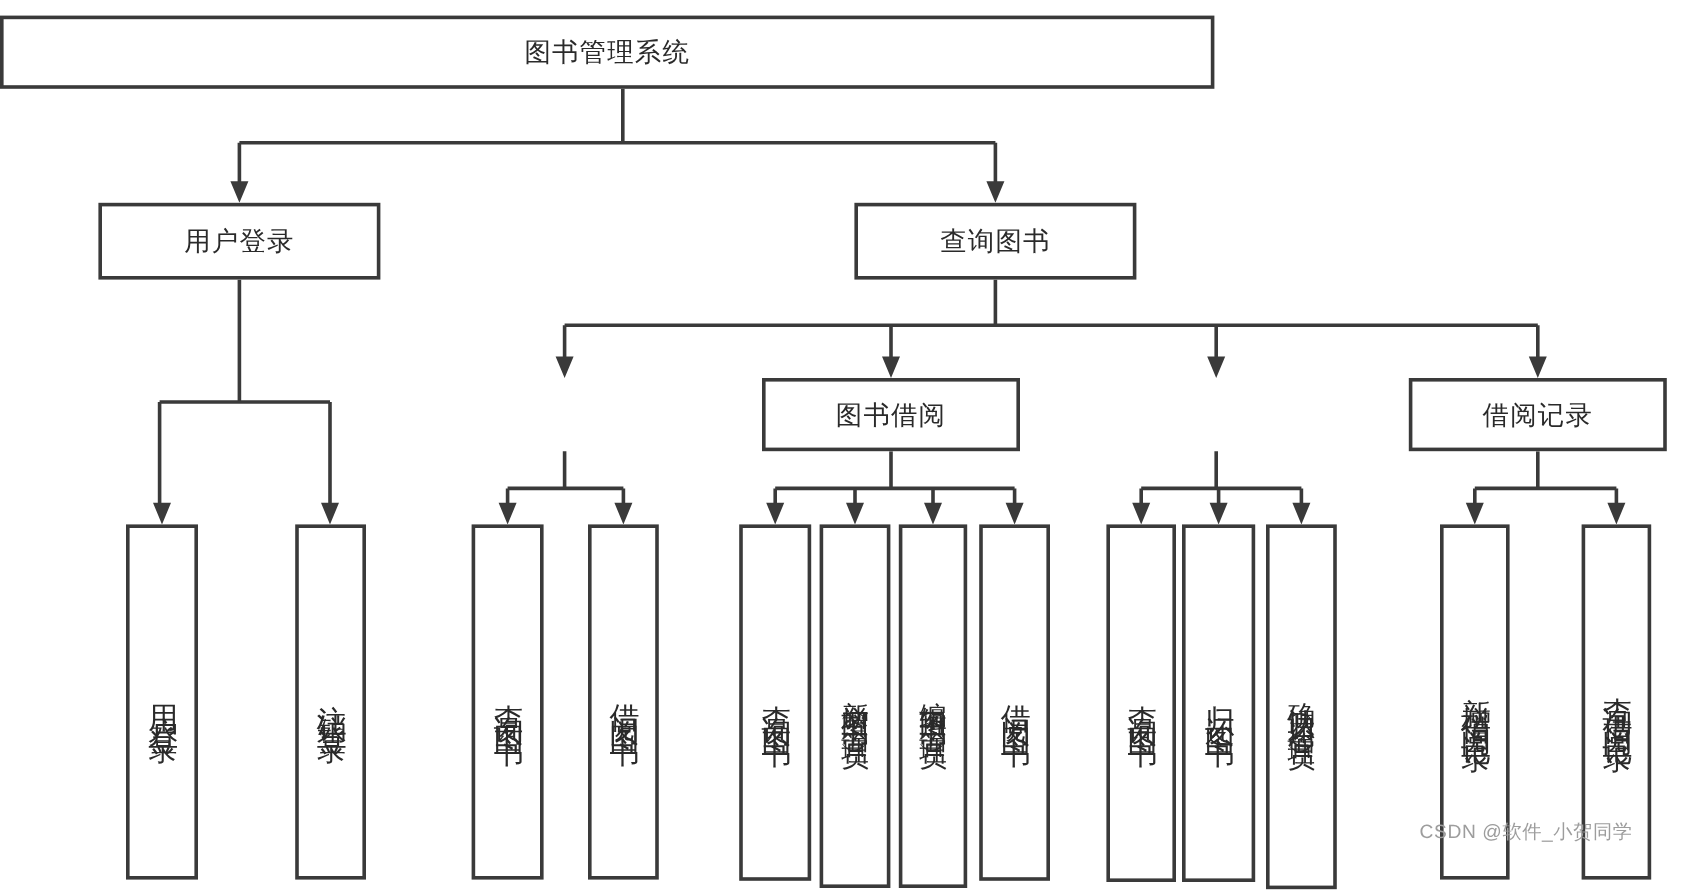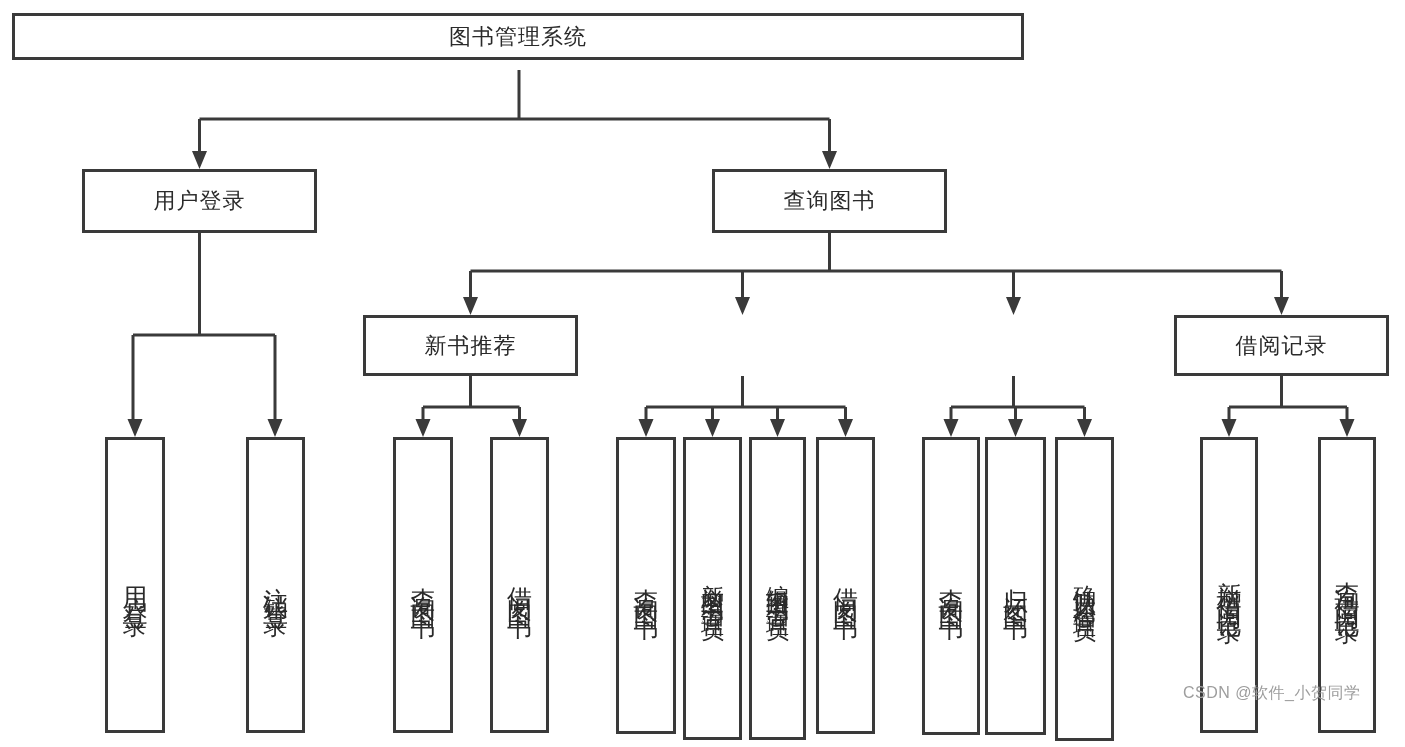--- a/index.html
+++ b/index.html
@@ -70,33 +70,33 @@
          M1281.5 376 V407 M1229 407 H1347 M1229 407 V421 M1347 407 V421"></path>
     <path fill="currentColor" d="M192 151h15L199.5 169z M822 151h15L829.5 169z
          M463 297h15L470.5 315z M735 297h15L742.5 315z M1006 297h15L1013.5 315z M1274 297h15L1281.5 315z
          M127.5 419h15L135 437z M267.5 419h15L275 437z
          M415.5 419h15L423 437z M512 419h15L519.5 437z
          M638.5 419h15L646 437z M705 419h15L712.5 437z M770 419h15L777.5 437z M838 419h15L845.5 437z
          M943.5 419h15L951 437z M1008 419h15L1015.5 437z M1077 419h15L1084.5 437z
          M1221.5 419h15L1229 437z M1339.5 419h15L1347 437z"></path>
   </svg>
 
-  <div class="node h root" style="left:12px;top:13px;width:1012px;height:47px">
+  <div class="node h root" style="left:0;top:13px;width:1012px;height:61px">
     <span>图书管理系统</span>
   </div>
 
   <div class="node h" style="left:82px;top:169px;width:235px;height:64px">
     <span>用户登录</span>
   </div>
   <div class="node h" style="left:712px;top:169px;width:235px;height:64px">
     <span>查询图书</span>
   </div>
 
-  <div class="node h" style="left:363px;top:315px;width:215px;height:61px">
-    <span>新书推荐</span>
+  <div class="node h" style="left:635px;top:315px;width:215px;height:61px">
+    <span>图书借阅</span>
   </div>
   <div class="node h" style="left:1174px;top:315px;width:215px;height:61px">
     <span>借阅记录</span>
   </div>
 
   <div class="node v" style="left:105px;top:437px;width:60px;height:296px">
     <span class="s4">用户登录</span>
   </div>
   <div class="node v" style="left:246px;top:437px;width:59px;height:296px">
     <span class="s4">注销登录</span>

